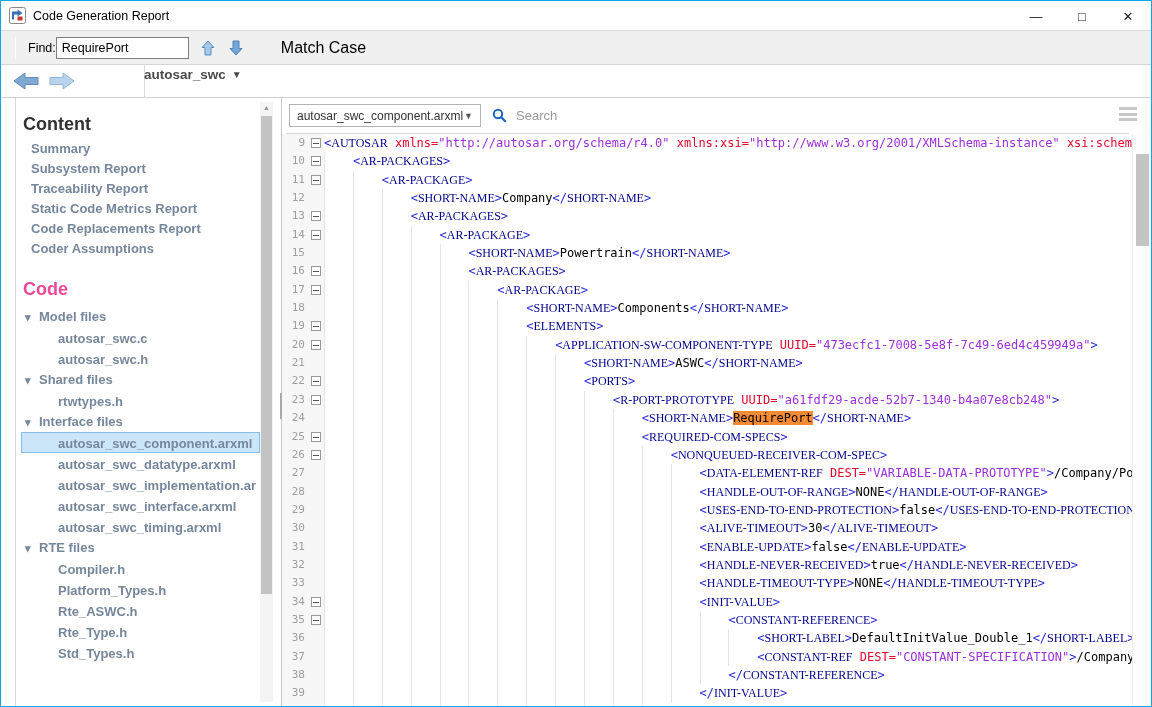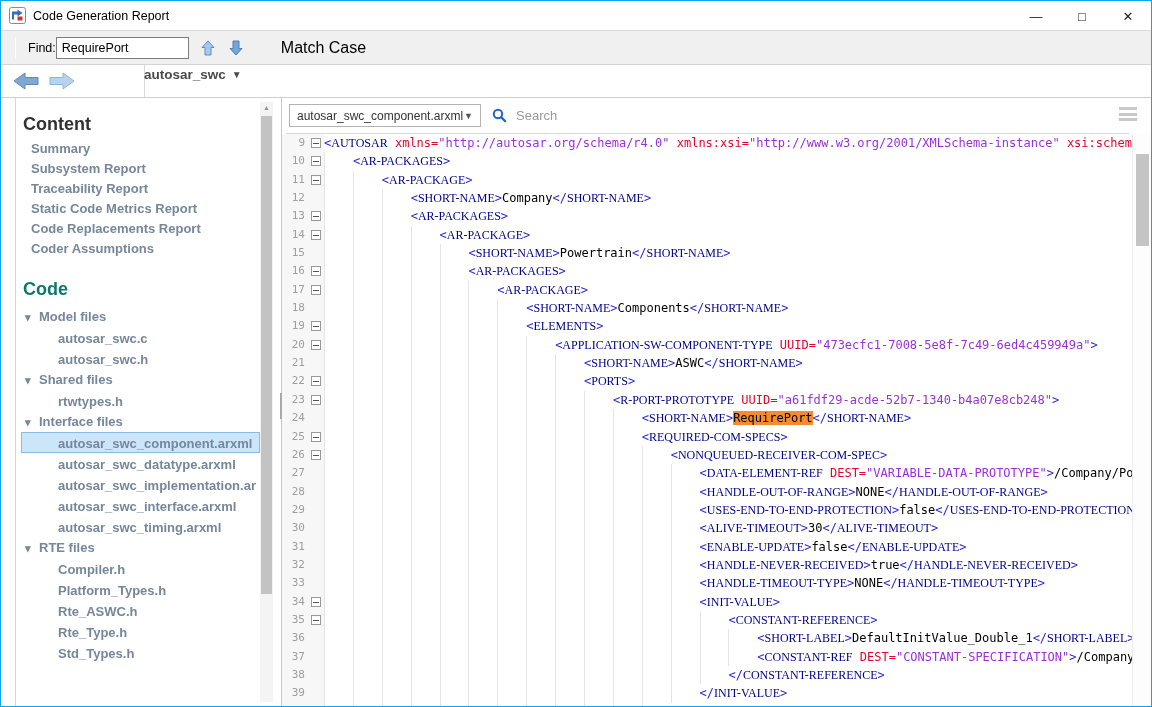--- a/index.html
+++ b/index.html
@@ -35,21 +35,21 @@
     align-items:center;font-weight:bold;font-size:13.5px;color:#4a4a4a;}
   .navtitle .dd{font-size:10px;margin-left:6px;color:#4a4a4a;}
   
   .main{position:absolute;left:0;top:97px;right:0;bottom:0;background:#fff;}
   
   .sidebar{position:absolute;left:0;top:0;width:280px;bottom:0;background:#fff;overflow:hidden;}
   .sidebar-ledge{position:absolute;left:14px;top:0;bottom:0;width:1px;background:#d6d6d6;}
   .sideheading{margin:16px 0 4px 22px;font-size:18px;font-weight:bold;color:#323232;}
   .slinks{margin-left:30px;}
   .slink{height:20px;line-height:20px;font-size:13px;font-weight:bold;color:var(--link-gray-blue,#76879b);}
-  .codeheading{margin:20px 0 6px 22px;font-size:18px;font-weight:bold;color:#0f766e;}
+  .codeheading{margin:20px 0 6px 22px;font-size:18px;font-weight:bold;color:#ec4899;}
   .tree{margin-left:20px;width:239px;}
   .tgroup{height:21px;line-height:21px;font-size:13px;font-weight:bold;color:var(--link-gray-blue,#76879b);padding-left:4px;}
   .tgroup .tri{display:inline-block;width:14px;font-size:11px;}
   .tfile{height:21px;line-height:21px;font-size:13px;font-weight:bold;color:var(--link-gray-blue,#76879b);
     padding-left:36px;border:1px solid transparent;}
   .tfile.sel{background:var(--selected-file-bg,#cbe6f9);border:1px solid var(--selected-file-border,#86bde8);}
   
   .sscroll{position:absolute;left:259px;top:4px;width:13px;height:600px;background:#f4f4f4;}
   .sscroll .up{position:absolute;top:2px;left:0;width:13px;text-align:center;font-size:7px;color:#8a9a8a;}
   .sscroll .thumb{position:absolute;top:14px;left:1px;width:11px;height:478px;background:#c3c3c3;}

